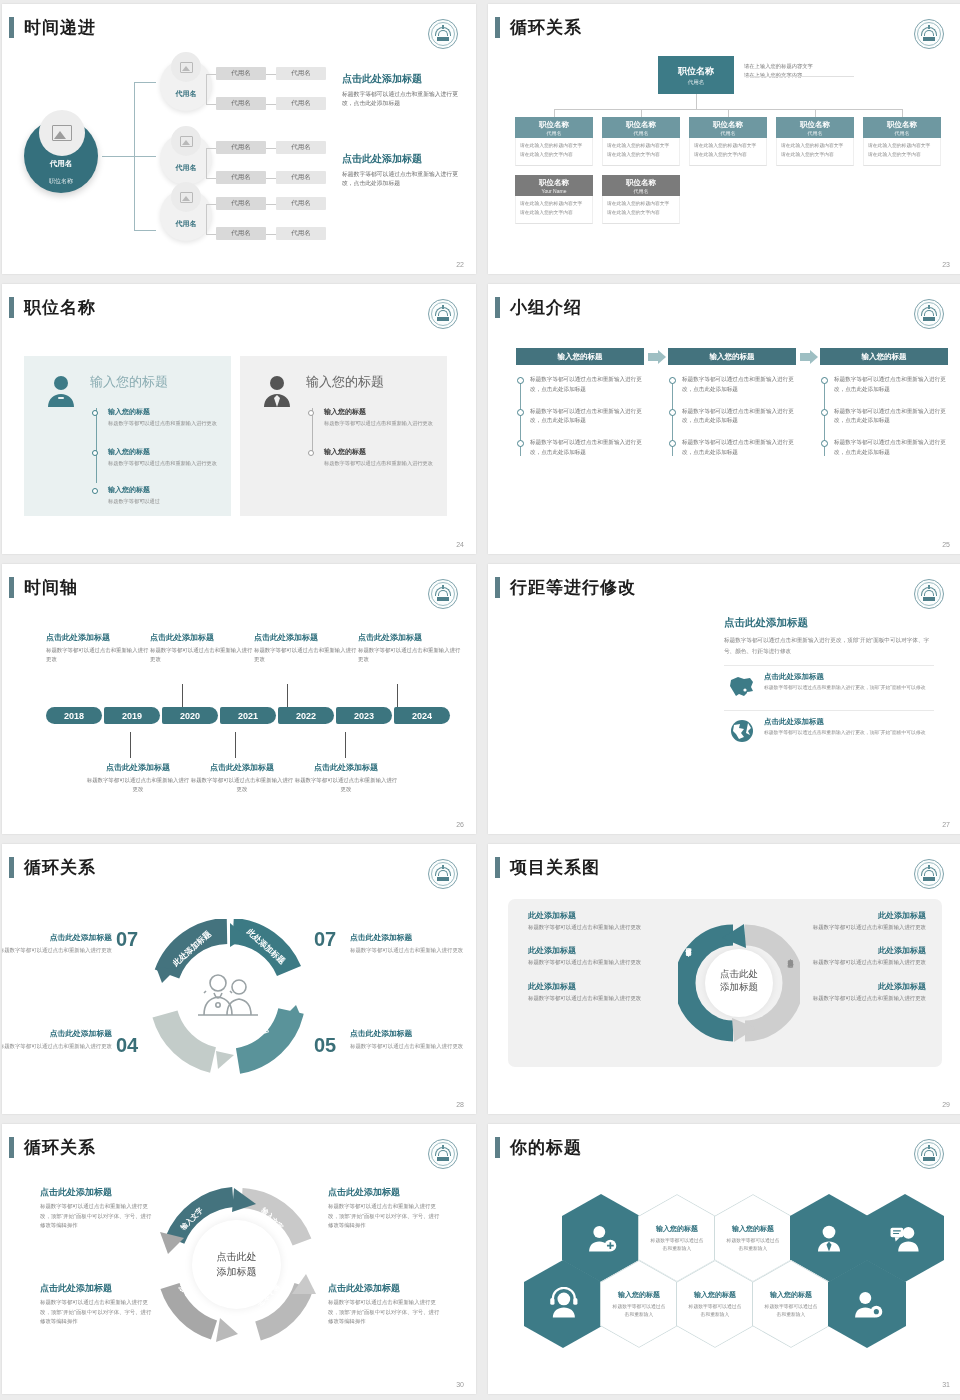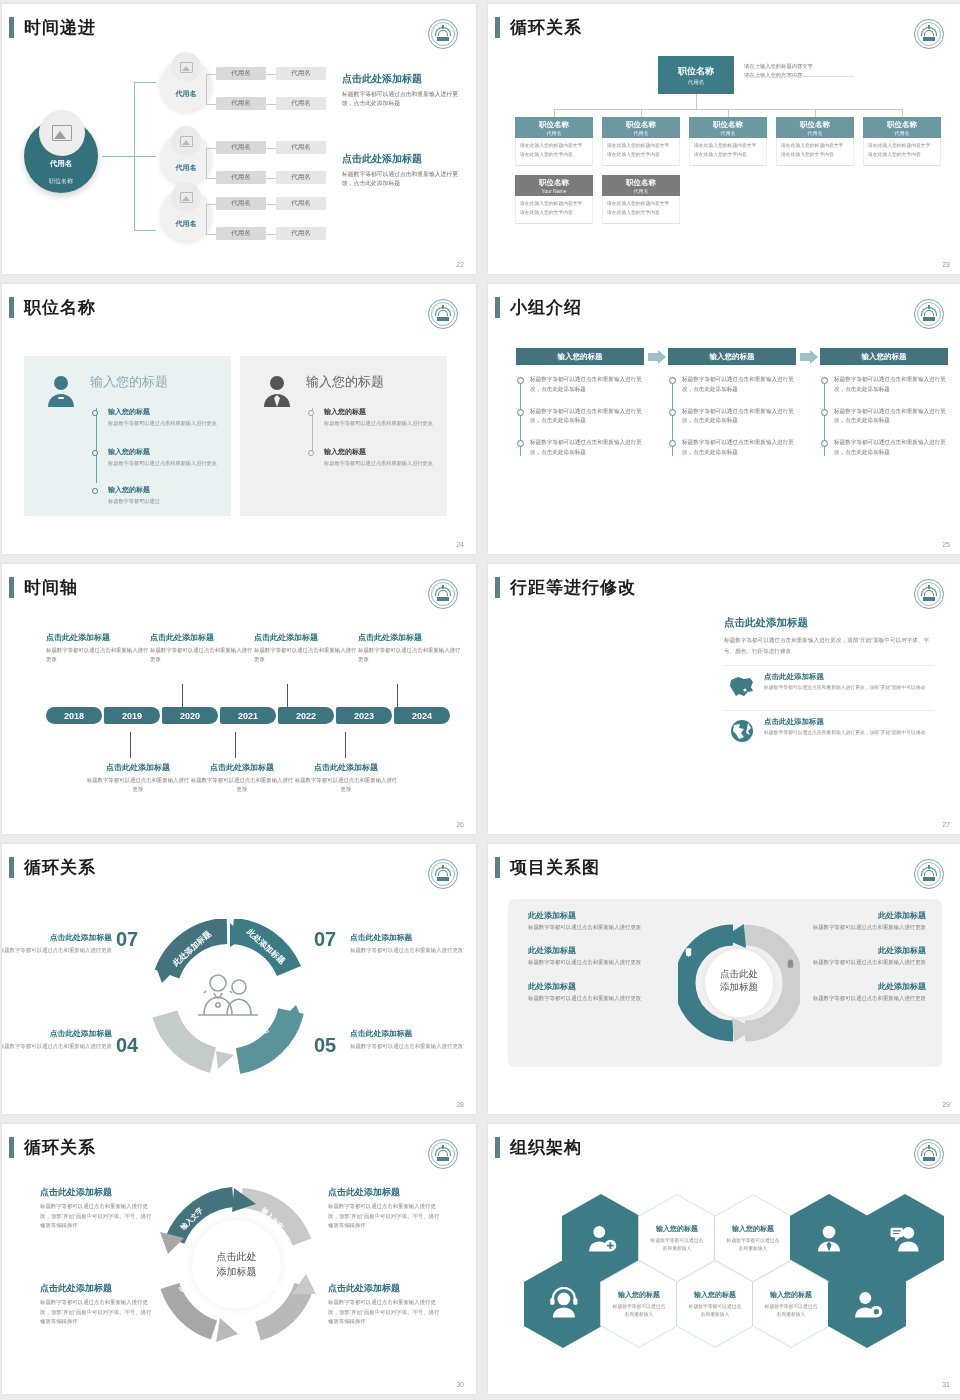--- a/index.html
+++ b/index.html
@@ -763,21 +763,21 @@
     <div class="t30" style="left:326px;top:158px;">
       <b>点击此处添加标题</b>
         <p>标题数字等都可以通过点击和重新输入进行更改，顶部“开始”面板中可以对字体、字号、进行修改等编辑操作</p>
       </div>
 
     <div class="pageno">30</div>
   </div>
 
   <div class="slide">
     <div class="t-bar"></div>
-    <div class="s-title">组织架构</div>
+    <div class="s-title">你的标题</div>
     <div class="logo">
       <div class="ring"></div>
         <div class="ring2"></div>
         <div class="dome"></div>
         <div class="dome2"></div>
         <div class="stem"></div>
         <div class="base"></div>
     </div>
 
     <div class="hexwrap">

